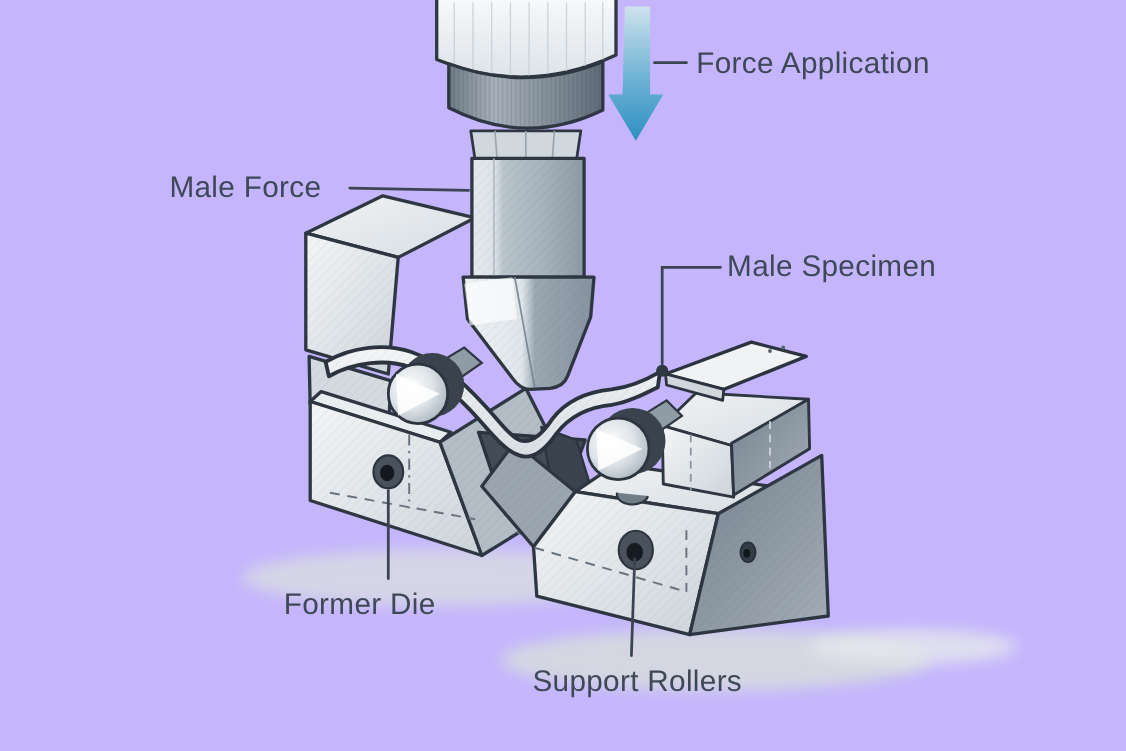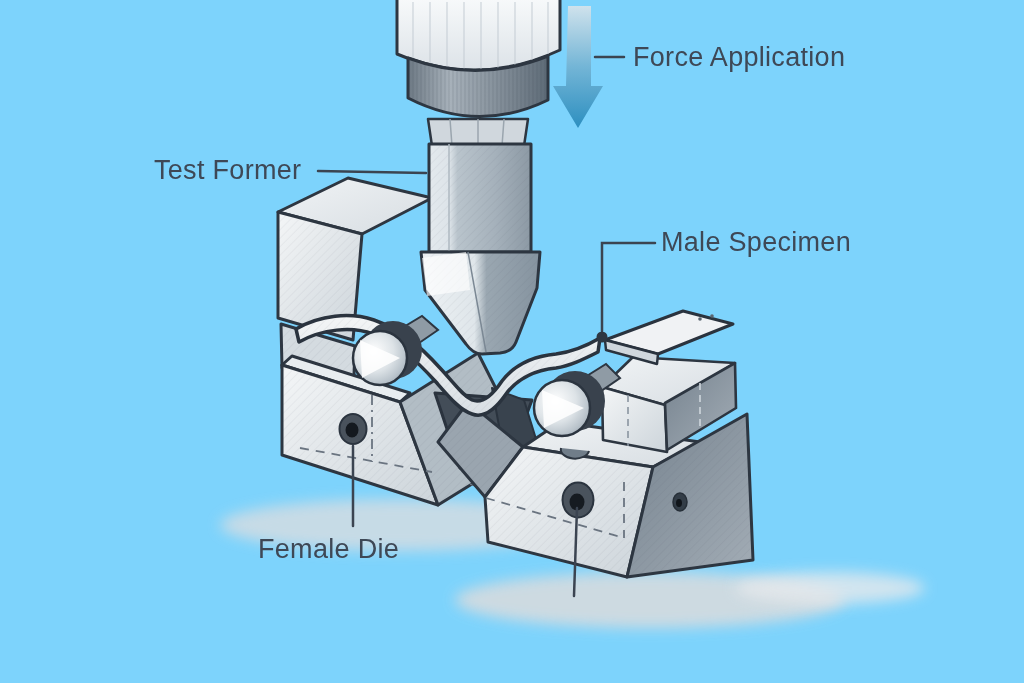--- a/index.html
+++ b/index.html
@@ -1,16 +1,16 @@
 <!DOCTYPE html>
 <html><head>
 <meta charset="utf-8">
 <style>
   html,body{margin:0;padding:0;background:#ffffff;}
-  #stage{position:relative;width:1024px;height:683px;background:#7dd3fc;overflow:hidden;
+  #stage{position:relative;width:1024px;height:683px;background:#c4b5fd;overflow:hidden;
          font-family:"Liberation Sans", sans-serif;}
   #art{position:absolute;left:0;top:0;}
   .label{position:absolute;color:#3e4856;font-size:27px;line-height:32px;
          letter-spacing:0.3px;white-space:nowrap;font-weight:400;}
   .lbl-force{left:633px;top:41px;}
   .lbl-male{left:154px;top:154px;}
   .lbl-spec{left:661px;top:226px;}
   .lbl-female{left:258px;top:533px;}
   .lbl-rollers{left:484px;top:603px;}
 </style>
@@ -224,17 +224,18 @@
     <path d="M595,57 L624,57"></path>
     <path d="M318,171 L426,173"></path>
     <path d="M655,243 L602,243 L602,331"></path>
     <path d="M353,446 L353,526"></path>
     <path d="M577,508 L574,596"></path>
   </g>
   <circle cx="602" cy="337" r="5.5" fill="#2e3742"></circle>
 </svg>
 
 <div class="label lbl-force">Force Application</div>
-<div class="label lbl-male">Test Former</div>
+<div class="label lbl-male">Male Force</div>
 <div class="label lbl-spec">Male Specimen</div>
-<div class="label lbl-female">Female Die</div>
+<div class="label lbl-female">Former Die</div>
+<div class="label lbl-rollers">Support Rollers</div>
 
 </div>
 
 </body></html>

